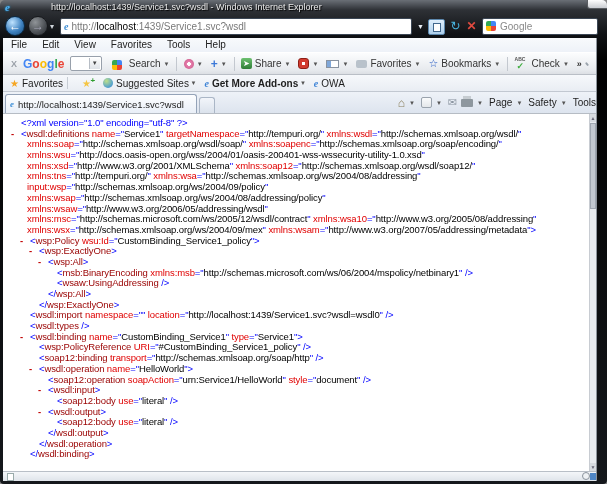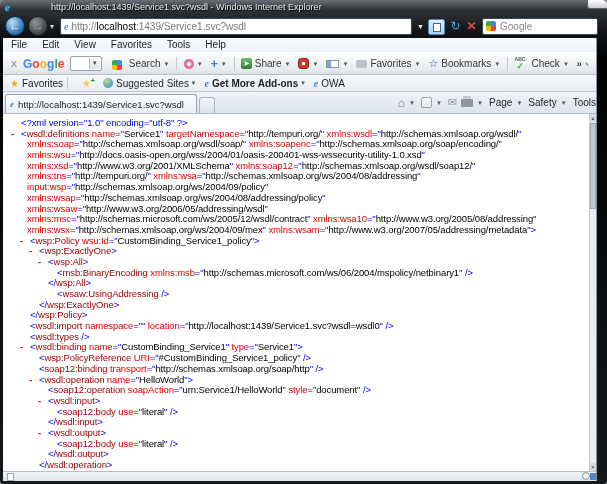--- a/index.html
+++ b/index.html
@@ -244,34 +244,32 @@
         <div class="xline" style="padding-left: 24px;"><span class="xa">xmlns:tns</span><span class="xp">=</span><span class="xp">"</span><span class="xv">http://tempuri.org/</span><span class="xp">"</span><span class="xp"> </span><span class="xa">xmlns:wsa</span><span class="xp">=</span><span class="xp">"</span><span class="xv">http://schemas.xmlsoap.org/ws/2004/08/addressing</span><span class="xp">"</span></div>
         <div class="xline" style="padding-left: 24px;"><span class="xa">input:wsp</span><span class="xp">=</span><span class="xp">"</span><span class="xv">http://schemas.xmlsoap.org/ws/2004/09/policy</span><span class="xp">"</span></div>
         <div class="xline" style="padding-left: 24px;"><span class="xa">xmlns:wsap</span><span class="xp">=</span><span class="xp">"</span><span class="xv">http://schemas.xmlsoap.org/ws/2004/08/addressing/policy</span><span class="xp">"</span></div>
         <div class="xline" style="padding-left: 24px;"><span class="xa">xmlns:wsaw</span><span class="xp">=</span><span class="xp">"</span><span class="xv">http://www.w3.org/2006/05/addressing/wsdl</span><span class="xp">"</span></div>
         <div class="xline" style="padding-left: 24px;"><span class="xa">xmlns:msc</span><span class="xp">=</span><span class="xp">"</span><span class="xv">http://schemas.microsoft.com/ws/2005/12/wsdl/contract</span><span class="xp">"</span><span class="xp"> </span><span class="xa">xmlns:wsa10</span><span class="xp">=</span><span class="xp">"</span><span class="xv">http://www.w3.org/2005/08/addressing</span><span class="xp">"</span></div>
         <div class="xline" style="padding-left: 24px;"><span class="xa">xmlns:wsx</span><span class="xp">=</span><span class="xp">"</span><span class="xv">http://schemas.xmlsoap.org/ws/2004/09/mex</span><span class="xp">"</span><span class="xp"> </span><span class="xa">xmlns:wsam</span><span class="xp">=</span><span class="xp">"</span><span class="xv">http://www.w3.org/2007/05/addressing/metadata</span><span class="xp">"</span><span class="xp">&gt;</span></div>
         <div class="xline" style="padding-left: 27px;"><span class="xm" style="left: 17px;">-</span><span class="xp">&lt;</span><span class="xt">wsp:Policy</span><span class="xp"> </span><span class="xa">wsu:Id</span><span class="xp">=</span><span class="xp">"</span><span class="xv">CustomBinding_Service1_policy</span><span class="xp">"</span><span class="xp">&gt;</span></div>
         <div class="xline" style="padding-left: 36px;"><span class="xm" style="left: 26px;">-</span><span class="xp">&lt;</span><span class="xt">wsp:ExactlyOne</span><span class="xp">&gt;</span></div>
         <div class="xline" style="padding-left: 45px;"><span class="xm" style="left: 35px;">-</span><span class="xp">&lt;</span><span class="xt">wsp:All</span><span class="xp">&gt;</span></div>
         <div class="xline" style="padding-left: 54px;"><span class="xp">&lt;</span><span class="xt">msb:BinaryEncoding</span><span class="xp"> </span><span class="xa">xmlns:msb</span><span class="xp">=</span><span class="xp">"</span><span class="xv">http://schemas.microsoft.com/ws/06/2004/mspolicy/netbinary1</span><span class="xp">"</span><span class="xp"> </span><span class="xp">/&gt;</span></div>
+        <div class="xline" style="padding-left: 54px;"><span class="xp">&lt;</span><span class="xt">wsaw:UsingAddressing</span><span class="xp"> </span><span class="xp">/&gt;</span></div>
         <div class="xline" style="padding-left: 45px;"><span class="xp">&lt;/</span><span class="xt">wsp:All</span><span class="xp">&gt;</span></div>
-        <div class="xline" style="padding-left: 54px;"><span class="xp">&lt;</span><span class="xt">wsaw:UsingAddressing</span><span class="xp"> </span><span class="xp">/&gt;</span></div>
         <div class="xline" style="padding-left: 36px;"><span class="xp">&lt;/</span><span class="xt">wsp:ExactlyOne</span><span class="xp">&gt;</span></div>
-        <div class="xline" style="padding-left: 27px;"><span class="xp">&lt;/</span><span class="xt">wsp:Policy</span><span class="xp">&gt;</span></div>
         <div class="xline" style="padding-left: 27px;"><span class="xp">&lt;</span><span class="xt">wsdl:import</span><span class="xp"> </span><span class="xa">namespace</span><span class="xp">=</span><span class="xp">"</span><span class="xp">"</span><span class="xp"> </span><span class="xa">location</span><span class="xp">=</span><span class="xp">"</span><span class="xv">http://localhost:1439/Service1.svc?wsdl=wsdl0</span><span class="xp">"</span><span class="xp"> </span><span class="xp">/&gt;</span></div>
         <div class="xline" style="padding-left: 27px;"><span class="xp">&lt;</span><span class="xt">wsdl:types</span><span class="xp"> </span><span class="xp">/&gt;</span></div>
         <div class="xline" style="padding-left: 27px;"><span class="xm" style="left: 17px;">-</span><span class="xp">&lt;</span><span class="xt">wsdl:binding</span><span class="xp"> </span><span class="xa">name</span><span class="xp">=</span><span class="xp">"</span><span class="xv">CustomBinding_Service1</span><span class="xp">"</span><span class="xp"> </span><span class="xa">type</span><span class="xp">=</span><span class="xp">"</span><span class="xv">Service1</span><span class="xp">"</span><span class="xp">&gt;</span></div>
         <div class="xline" style="padding-left: 36px;"><span class="xp">&lt;</span><span class="xt">wsp:PolicyReference</span><span class="xp"> </span><span class="xa">URI</span><span class="xp">=</span><span class="xp">"</span><span class="xv">#CustomBinding_Service1_policy</span><span class="xp">"</span><span class="xp"> </span><span class="xp">/&gt;</span></div>
         <div class="xline" style="padding-left: 36px;"><span class="xp">&lt;</span><span class="xt">soap12:binding</span><span class="xp"> </span><span class="xa">transport</span><span class="xp">=</span><span class="xp">"</span><span class="xv">http://schemas.xmlsoap.org/soap/http</span><span class="xp">"</span><span class="xp"> </span><span class="xp">/&gt;</span></div>
         <div class="xline" style="padding-left: 36px;"><span class="xm" style="left: 26px;">-</span><span class="xp">&lt;</span><span class="xt">wsdl:operation</span><span class="xp"> </span><span class="xa">name</span><span class="xp">=</span><span class="xp">"</span><span class="xv">HelloWorld</span><span class="xp">"</span><span class="xp">&gt;</span></div>
         <div class="xline" style="padding-left: 45px;"><span class="xp">&lt;</span><span class="xt">soap12:operation</span><span class="xp"> </span><span class="xa">soapAction</span><span class="xp">=</span><span class="xp">"</span><span class="xv">urn:Service1/HelloWorld</span><span class="xp">"</span><span class="xp"> </span><span class="xa">style</span><span class="xp">=</span><span class="xp">"</span><span class="xv">document</span><span class="xp">"</span><span class="xp"> </span><span class="xp">/&gt;</span></div>
         <div class="xline" style="padding-left: 45px;"><span class="xm" style="left: 35px;">-</span><span class="xp">&lt;</span><span class="xt">wsdl:input</span><span class="xp">&gt;</span></div>
         <div class="xline" style="padding-left: 54px;"><span class="xp">&lt;</span><span class="xt">soap12:body</span><span class="xp"> </span><span class="xa">use</span><span class="xp">=</span><span class="xp">"</span><span class="xv">literal</span><span class="xp">"</span><span class="xp"> </span><span class="xp">/&gt;</span></div>
-        <div class="xline" style="padding-left: 45px;"><span class="xp">&lt;/</span><span class="xt">wsdl:input</span><span class="xp">&gt;</span></div>
         <div class="xline" style="padding-left: 45px;"><span class="xm" style="left: 35px;">-</span><span class="xp">&lt;</span><span class="xt">wsdl:output</span><span class="xp">&gt;</span></div>
         <div class="xline" style="padding-left: 54px;"><span class="xp">&lt;</span><span class="xt">soap12:body</span><span class="xp"> </span><span class="xa">use</span><span class="xp">=</span><span class="xp">"</span><span class="xv">literal</span><span class="xp">"</span><span class="xp"> </span><span class="xp">/&gt;</span></div>
         <div class="xline" style="padding-left: 45px;"><span class="xp">&lt;/</span><span class="xt">wsdl:output</span><span class="xp">&gt;</span></div>
         <div class="xline" style="padding-left: 36px;"><span class="xp">&lt;/</span><span class="xt">wsdl:operation</span><span class="xp">&gt;</span></div>
         <div class="xline" style="padding-left: 27px;"><span class="xp">&lt;/</span><span class="xt">wsdl:binding</span><span class="xp">&gt;</span></div>
       </div>
 
     <div class="statusbar">
       <div class="sb-ico"></div>
       <div class="zoomctl"></div>

